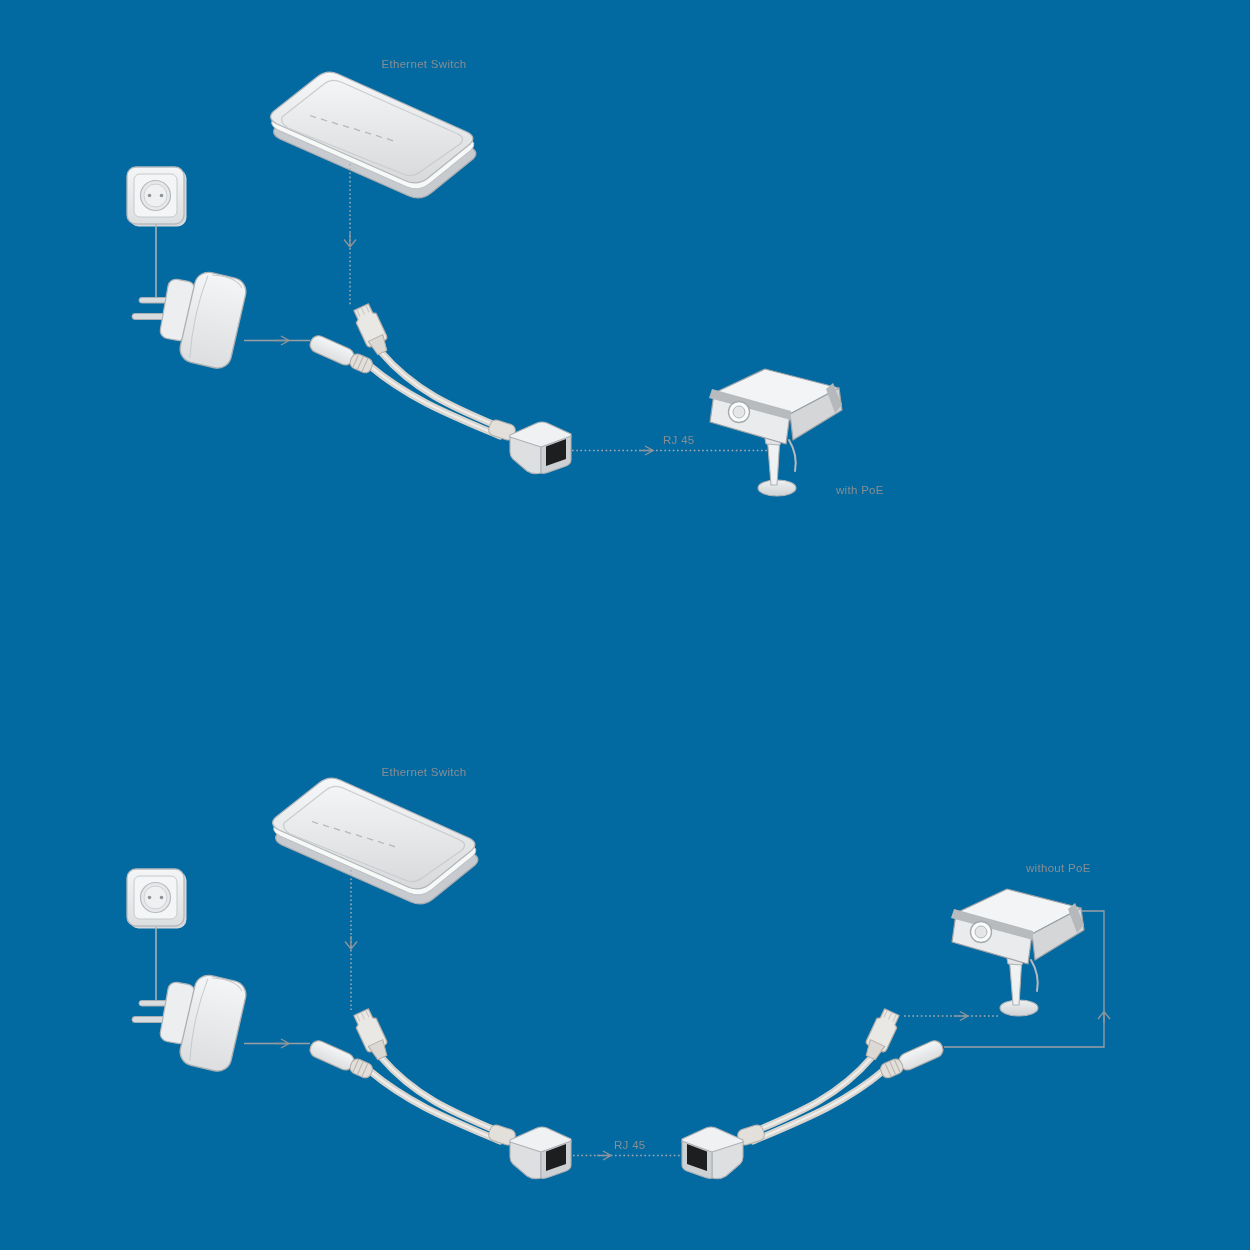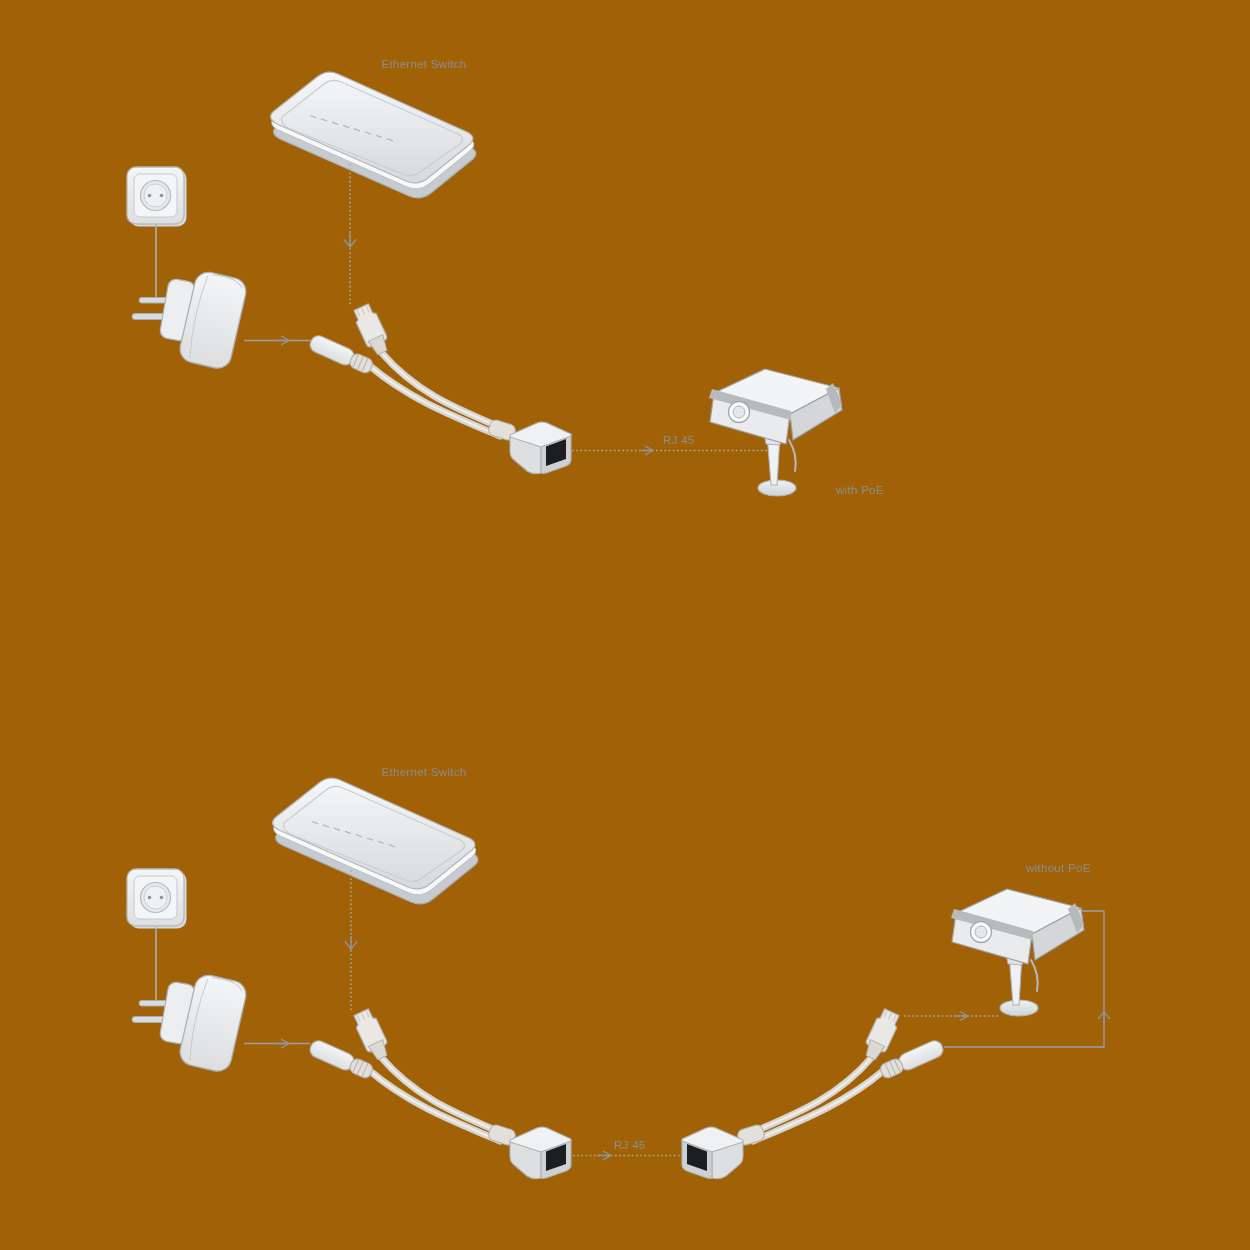--- a/index.html
+++ b/index.html
@@ -1,20 +1,20 @@
 <!DOCTYPE html>
 <html><head>
 <meta charset="utf-8">
 <style>
   html, body { margin: 0; padding: 0; background: #ffffff; }
   .canvas {
     position: relative;
     width: 1250px;
     height: 1250px;
-    background: #a16207;
+    background: #0369a1;
     overflow: hidden;
     font-family: "Liberation Sans", sans-serif;
     text-decoration: underline;
   }
   svg { display: block; }
   .lbl {
     font-family: "Liberation Sans", sans-serif;
     font-size: 11.5px;
     letter-spacing: 0.3px;
     fill: #898e92;

